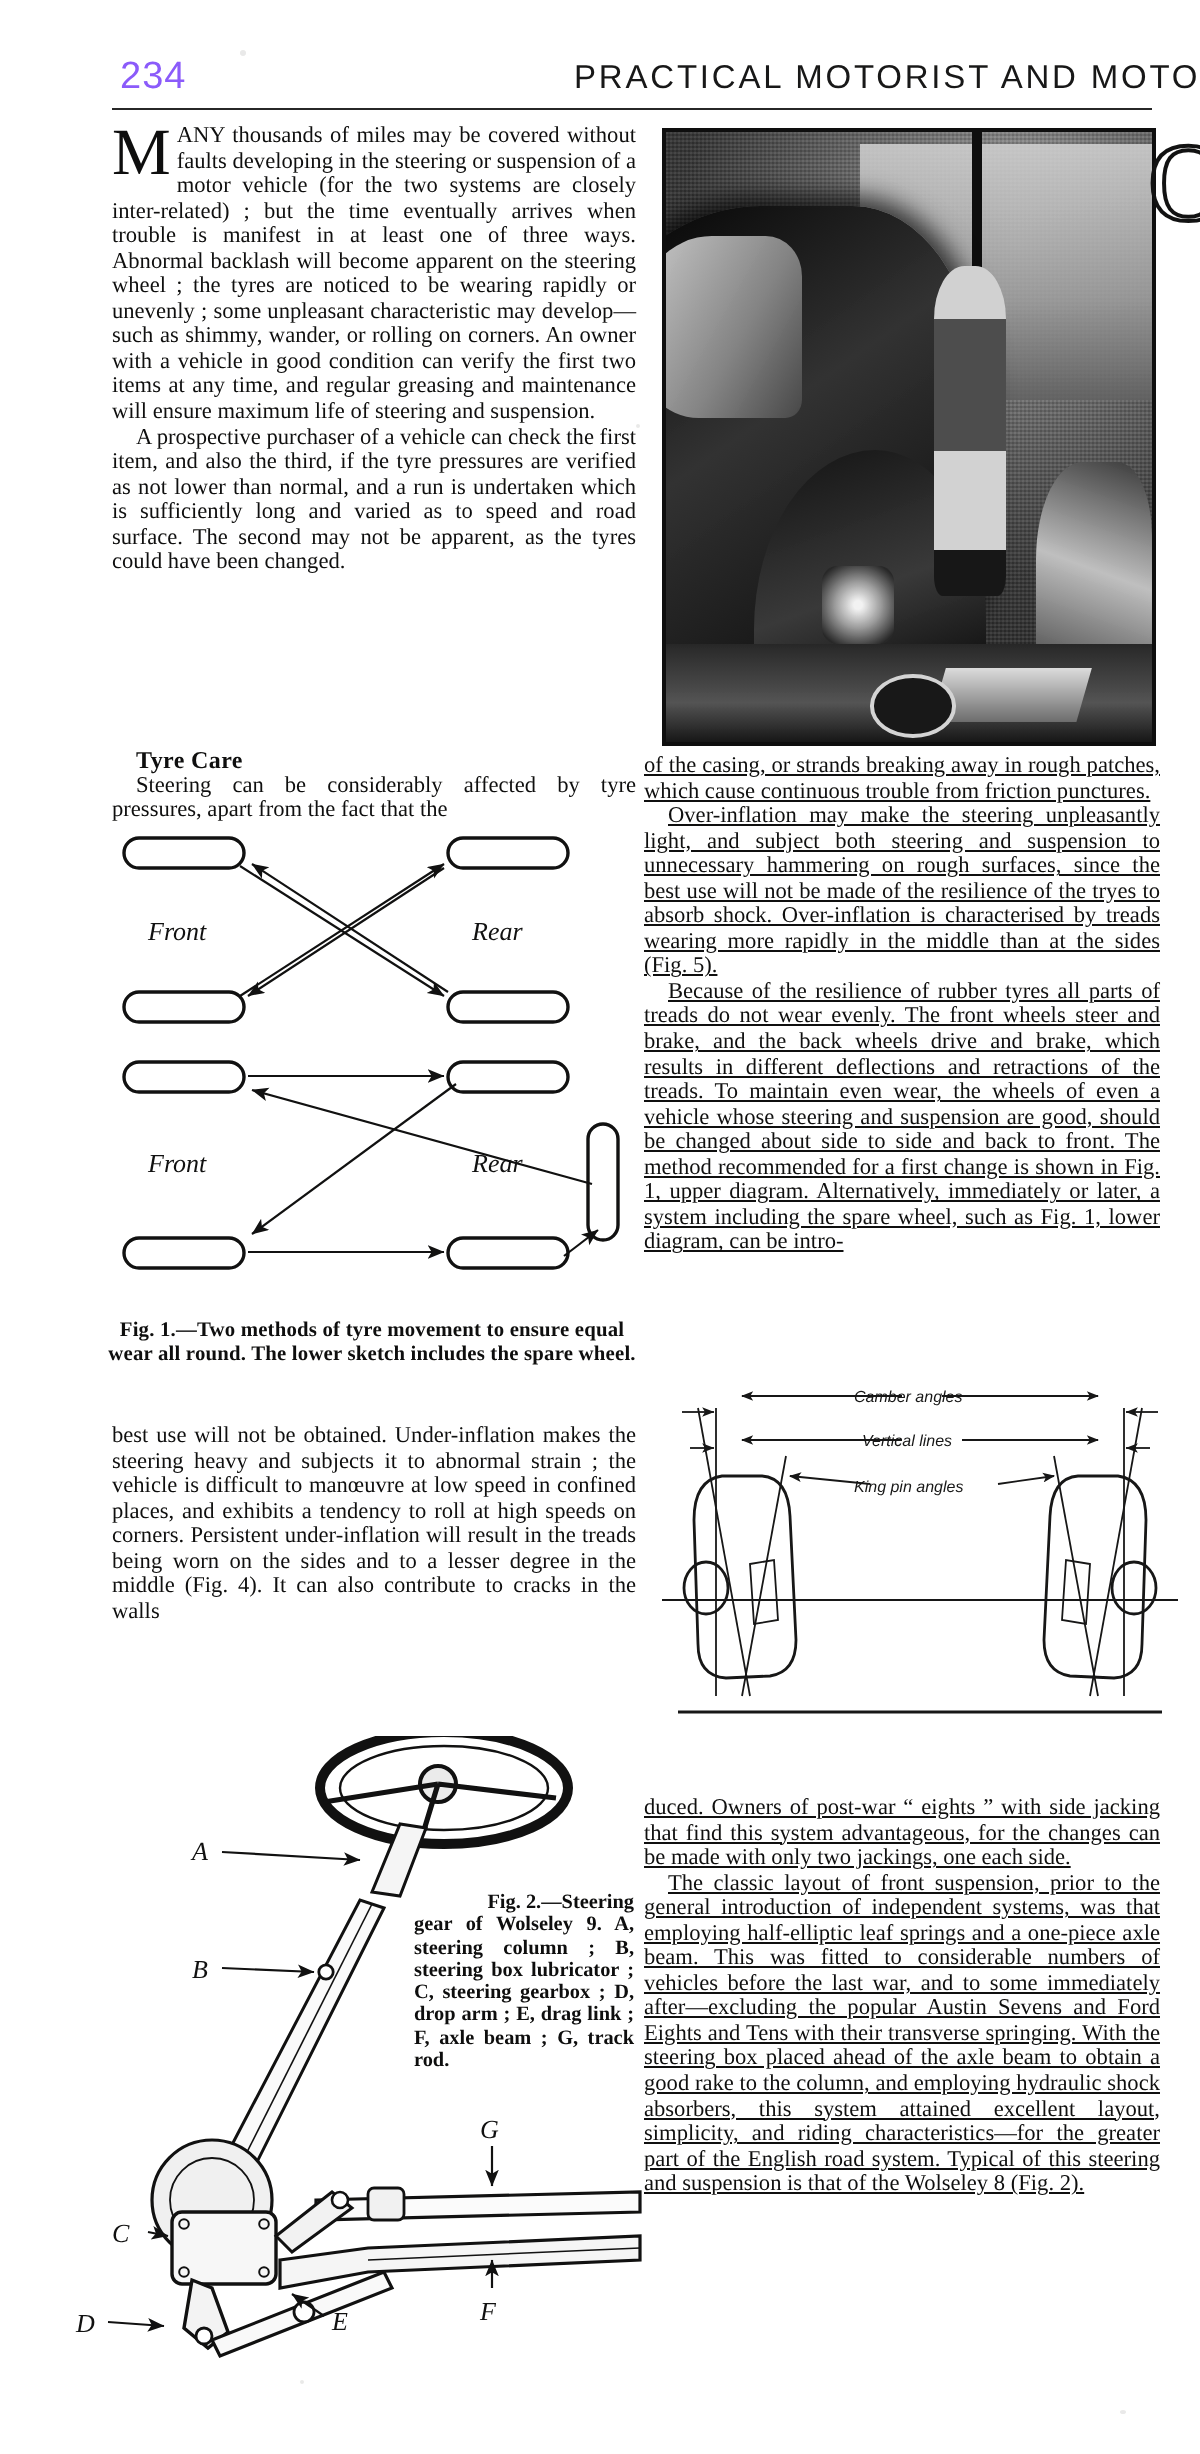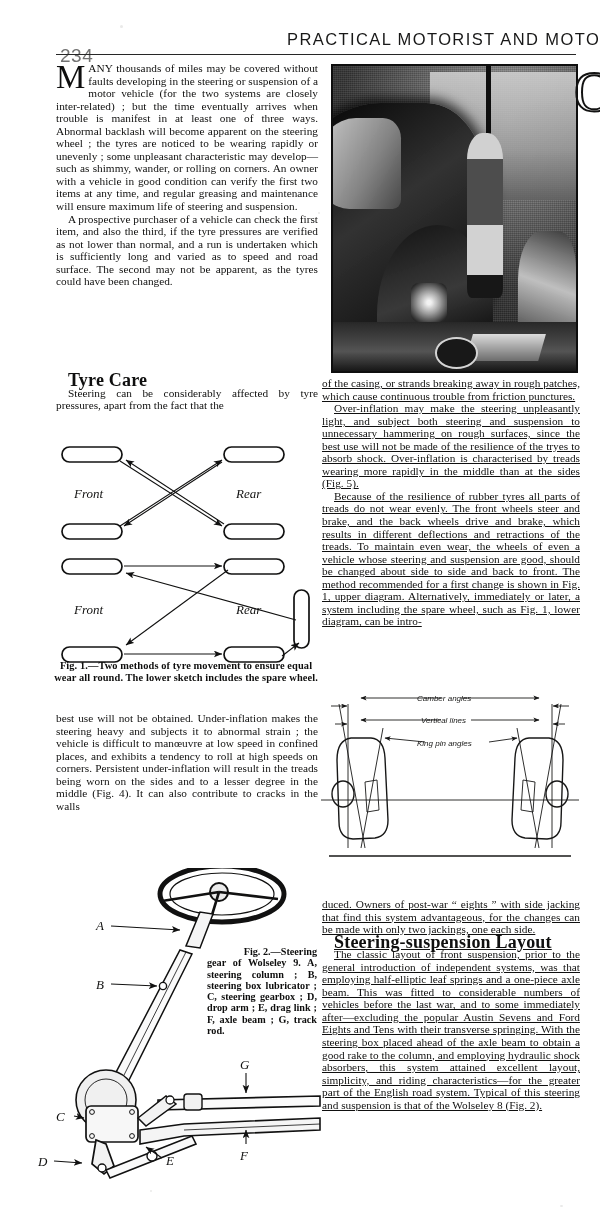--- a/index.html
+++ b/index.html
@@ -10,23 +10,23 @@
     width:600px;height:1227px;
     background:#fdfdfc;
     overflow:hidden;
     filter: contrast(1.03);
   }
   
   .runhead{
     position:absolute;left:0;top:28px;width:600px;height:26px;
   }
   .folio{
-    position:absolute;left:60px;top:17px;
+    position:absolute;left:60px;top:0;
     font-family:"Liberation Sans", sans-serif;
-    font-size:19px;letter-spacing:.5px;color:#737373;
+    font-size:19px;letter-spacing:.5px;color:#8b5cf6;
   }
   .magtitle{
     position:absolute;left:287px;top:2px;
     font-family:"Liberation Sans", sans-serif;
     font-size:16.5px;letter-spacing:1.4px;color:#1b1b1b;
     white-space:nowrap;
   }
   .rule{
     position:absolute;left:56px;top:54px;width:520px;height:1px;
     background:#2a2a2a;
@@ -39,21 +39,21 @@
     text-align:justify;
     color:#121212;
     text-rendering:optimizeLegibility;
   }
   .col p{margin:0;text-indent:12px;}
   .col p.noind{text-indent:0;}
   .colL{left:56px;width:262px;}
   .colR{left:322px;width:258px;text-decoration:underline;}
   .secthead{
     font-family:"Liberation Serif", serif;
-    font-weight:bold;font-size:18px;
+    font-weight:bold;font-size:12px;
     margin:7px 0 1px 0;text-indent:0;letter-spacing:.2px;
   }
   
   .dropwrap{position:relative;}
   .dropcap{
     float:left;
     font-size:33px;line-height:27px;
     font-family:"Liberation Serif", serif;
     padding:1px 3px 0 0;margin-top:1px;
     color:#111;
@@ -139,25 +139,25 @@
     font-family:"Liberation Serif", serif;
     font-size:56px;line-height:56px;color:#1a1a1a;
     -webkit-text-stroke:1px #1a1a1a;
   }
   .dropO span{
     display:inline-block;
     color:transparent;
     -webkit-text-stroke:2px #151515;
   }
   
-  .fig1{position:absolute;left:56px;top:444px;width:262px;height:232px;}
+  .fig1{position:absolute;left:56px;top:416px;width:262px;height:232px;}
   .fig1 svg{display:block;}
   .fig1cap{position:absolute;left:50px;top:660px;width:272px;}
   
-  .fig3{position:absolute;left:321px;top:690px;width:258px;height:172px;}
+  .fig3{position:absolute;left:331px;top:690px;width:258px;height:172px;}
   .fig3cap{position:absolute;left:331px;top:862px;width:258px;}
   
   .fig2{position:absolute;left:34px;top:868px;width:290px;height:356px;}
   .fig2cap{
     position:absolute;left:207px;top:946px;width:110px;
     font-family:"Liberation Serif", serif;
     font-weight:bold;font-size:10.2px;line-height:11.3px;
     text-align:justify;color:#111;
   }
   .fig2cap .first{text-align:right;display:block;}
@@ -382,21 +382,20 @@
         <line x1="244" y1="34" x2="232" y2="34" marker-end="url(#ah3)"></line>
       </g>
       <text class="dlbl" x="96" y="11">Camber angles</text>
       <text class="dlbl" x="100" y="33">Vertical lines</text>
       <text class="dlbl" x="96" y="56">King pin angles</text>
     </svg>
   </div>
 
   <div class="col colR" style="top:898px;height:320px;">
     <p class="noind">duced. Owners of post-war “ eights ” with side jacking that find this system advantageous, for the changes can be made with only two jackings, one each side.</p>
-    <p class="secthead">Steering-suspension Layout</p>
     <p>The classic layout of front suspension, prior to the general introduction of independent systems, was that employing half-elliptic leaf springs and a one-piece axle beam. This was fitted to considerable numbers of vehicles before the last war, and to some immediately after—excluding the popular Austin Sevens and Ford Eights and Tens with their transverse springing. With the steering box placed ahead of the axle beam to obtain a good rake to the column, and employing hydraulic shock absorbers, this system attained excellent layout, simplicity, and riding characteristics—for the greater part of the English road system. Typical of this steering and suspension is that of the Wolseley 8 (Fig. 2).</p>
   </div>
 
   <div class="speck" style="left:120px;top:25px;width:3px;height:3px;"></div>
   <div class="speck" style="left:318px;top:212px;width:2px;height:2px;"></div>
   <div class="speck" style="left:150px;top:1190px;width:2px;height:2px;"></div>
   <div class="speck" style="left:560px;top:1205px;width:3px;height:2px;"></div>
 </div>
 
 </body></html>

